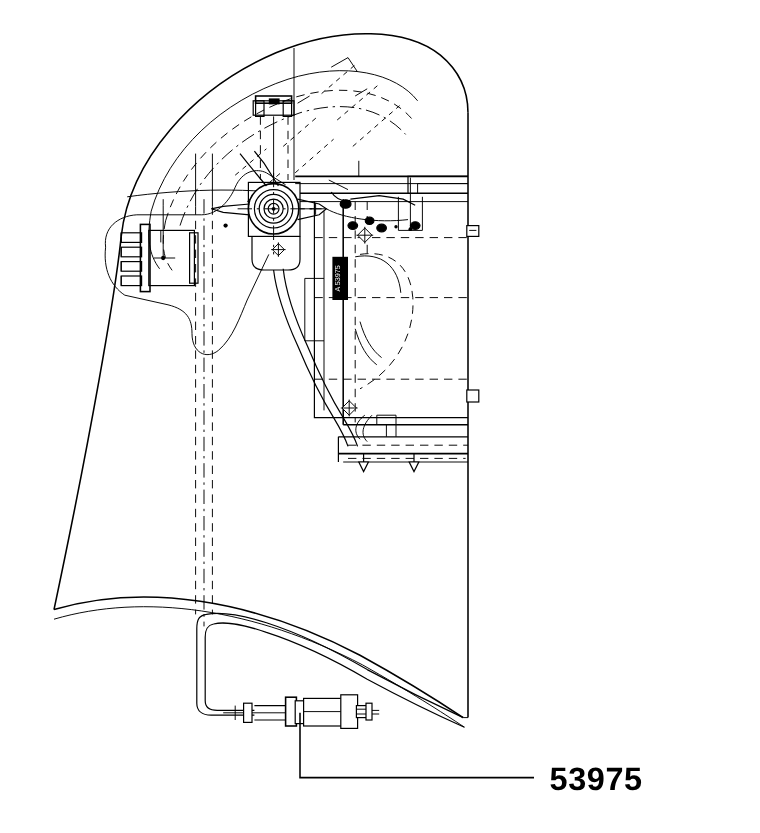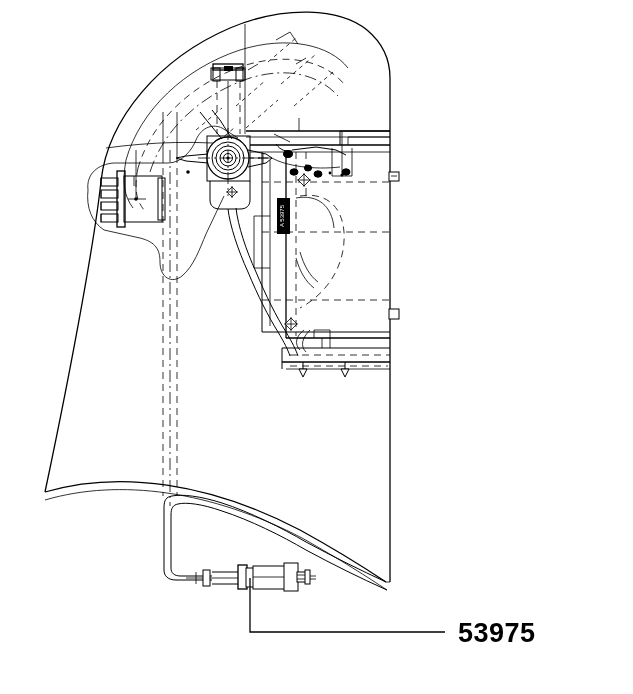--- a/index.html
+++ b/index.html
@@ -10,21 +10,21 @@
   body {
     width: 633px;
     height: 694px;
     font-family: "Liberation Sans", sans-serif;
     position: relative;
     overflow: hidden;
   }
   #drawing-root {
     position: absolute;
     left: 0;
-    top: 0;
+    top: 16px;
     width: 633px;
     height: 530px;
   }
   svg.tech-drawing {
     display: block;
     width: 633px;
     height: 694px;
     background: #ffffff;
   }
   .ln {

